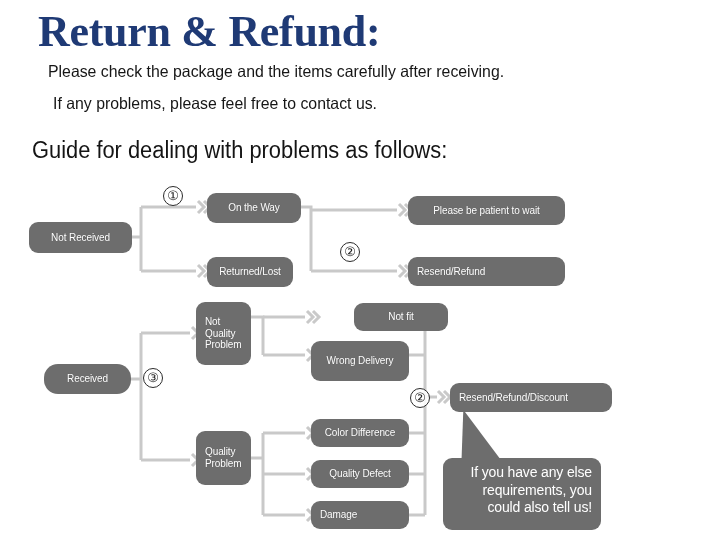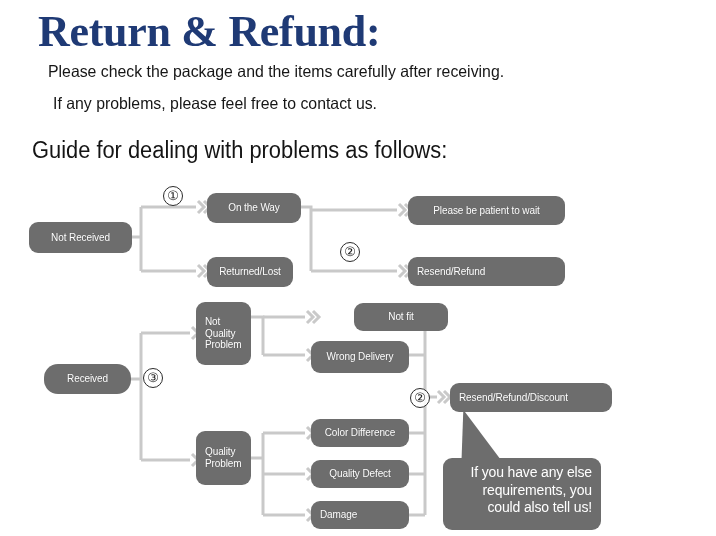--- a/index.html
+++ b/index.html
@@ -215,21 +215,21 @@
 
   <div class="node multiline" style="left:196px; top:302px; width:55px; height:63px;">Not
 Quality
 Problem</div>
 
   <div class="node multiline" style="left:196px; top:431px; width:55px; height:54px;">Quality
 Problem</div>
 
   <div class="node center" style="left:315px; top:303px; width:94px; height:28px;margin-left:39px;">Not fit</div>
 
-  <div class="node center" style="left:311px; top:341px; width:98px; height:32px;">Wrong Delivery</div>
+  <div class="node center" style="left:311px; top:341px; width:98px; height:40px;">Wrong Delivery</div>
 
   <div class="node center" style="left:311px; top:419px; width:98px; height:28px;">Color Difference</div>
 
   <div class="node center" style="left:311px; top:460px; width:98px; height:28px;">Quality Defect</div>
 
   <div class="node" style="left:311px; top:501px; width:98px; height:28px;">Damage</div>
 
   <div class="node" style="left:450px; top:383px; width:162px; height:29px;">Resend/Refund/Discount</div>
 
   <div class="marker" style="left:163px; top:186px;">①</div>

